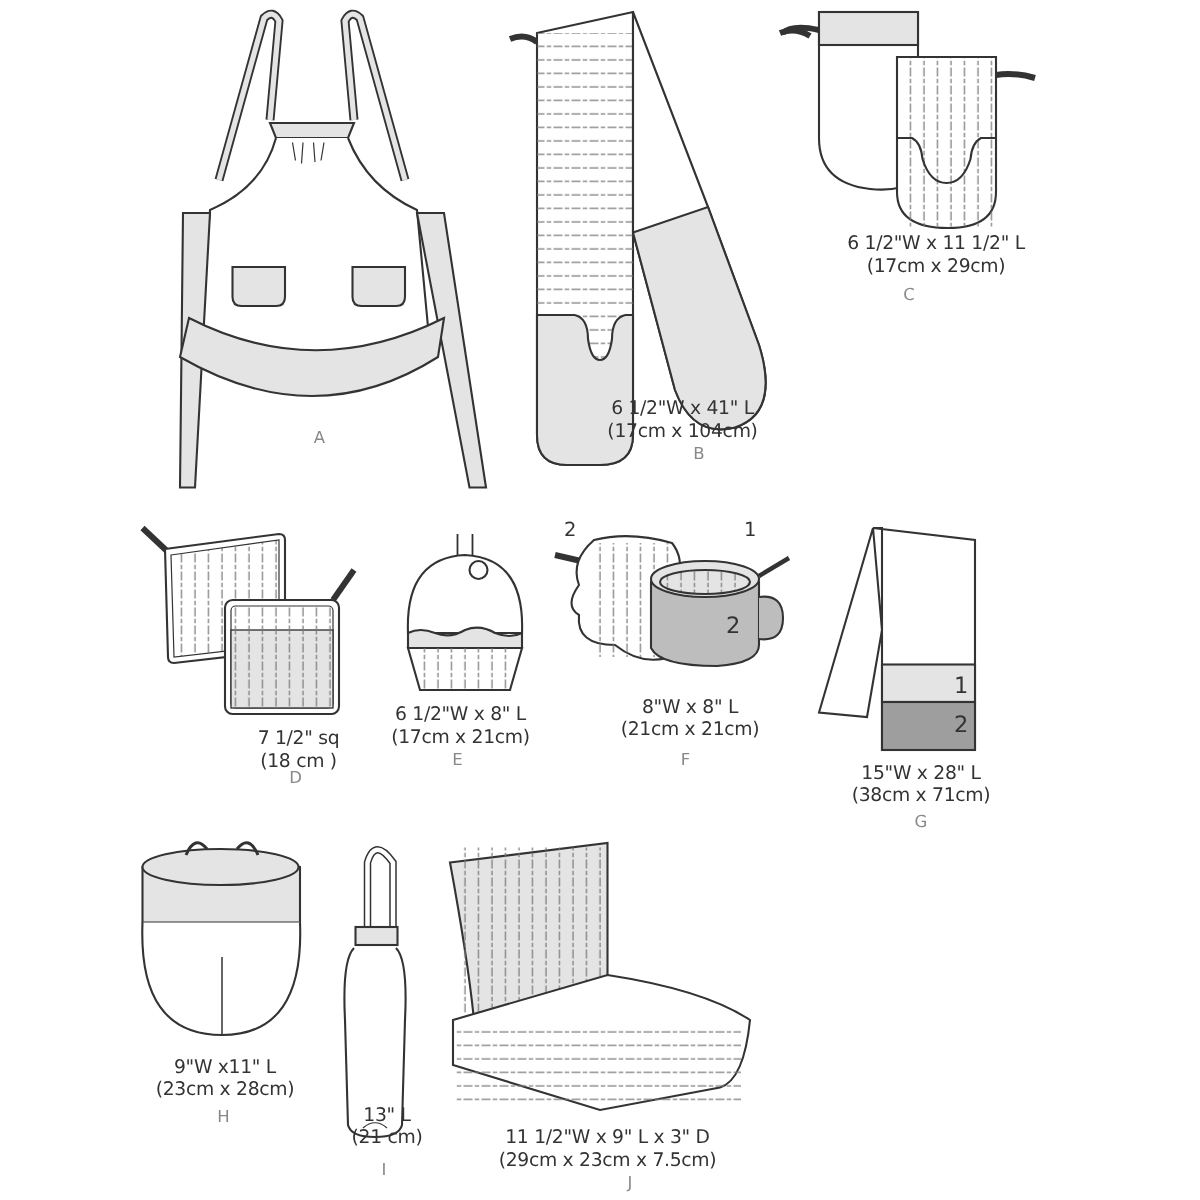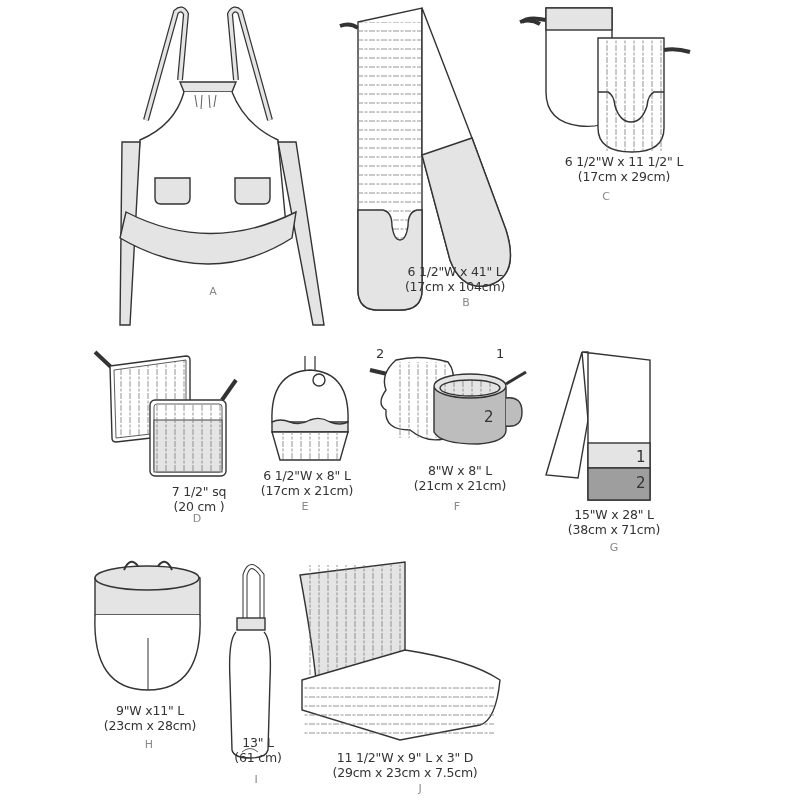--- a/index.html
+++ b/index.html
@@ -134,21 +134,21 @@
 <div class="letter" style="left:466px;top:296px;">B</div>
 
 <div class="dim" style="left:624px;top:154px;">
   <div>6 1/2"W x 11 1/2" L</div>
   <div>(17cm x 29cm)</div>
 </div>
 <div class="letter" style="left:606px;top:190px;">C</div>
 
 <div class="dim" style="left:199px;top:484px;">
   <div>7 1/2" sq</div>
-  <div>(20 cm )</div>
+  <div>(18 cm )</div>
 </div>
 <div class="letter" style="left:197px;top:512px;">D</div>
 
 <div class="dim" style="left:307px;top:468px;">
   <div>6 1/2"W x 8" L</div>
   <div>(17cm x 21cm)</div>
 </div>
 <div class="letter" style="left:305px;top:500px;">E</div>
 
 <div class="dim" style="left:460px;top:463px;">
@@ -164,21 +164,21 @@
 <div class="letter" style="left:614px;top:541px;">G</div>
 
 <div class="dim" style="left:150px;top:703px;">
   <div>9"W x11" L</div>
   <div>(23cm x 28cm)</div>
 </div>
 <div class="letter" style="left:149px;top:738px;">H</div>
 
 <div class="dim" style="left:258px;top:735px;">
   <div>13" L</div>
-  <div>(61 cm)</div>
+  <div>(21 cm)</div>
 </div>
 <div class="letter" style="left:256px;top:773px;">I</div>
 
 <div class="dim" style="left:405px;top:750px;">
   <div>11 1/2"W x 9" L x 3" D</div>
   <div>(29cm x 23cm x 7.5cm)</div>
 </div>
 <div class="letter" style="left:420px;top:782px;">J</div>
 
 </body></html>

